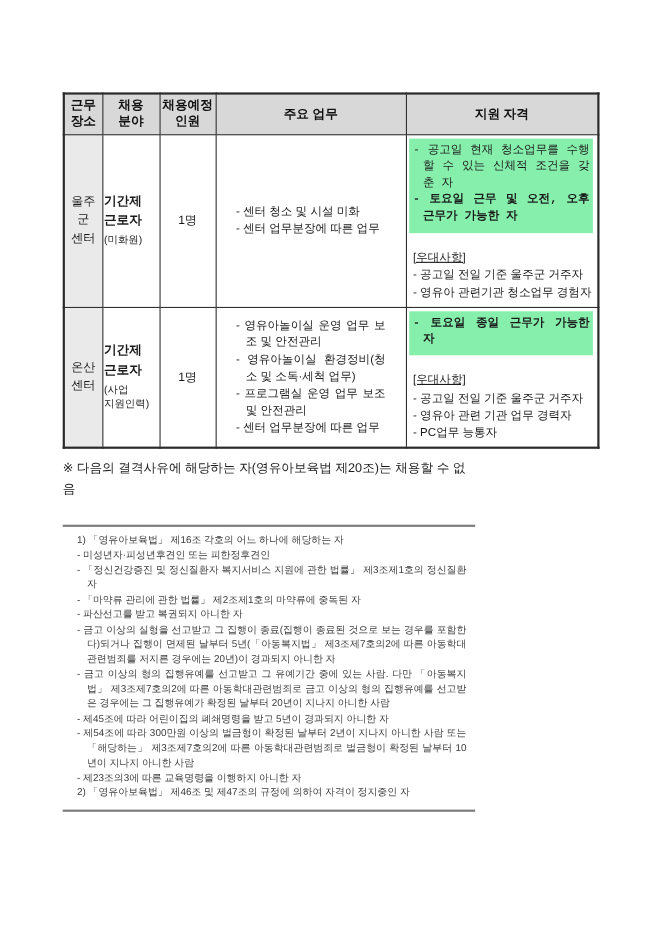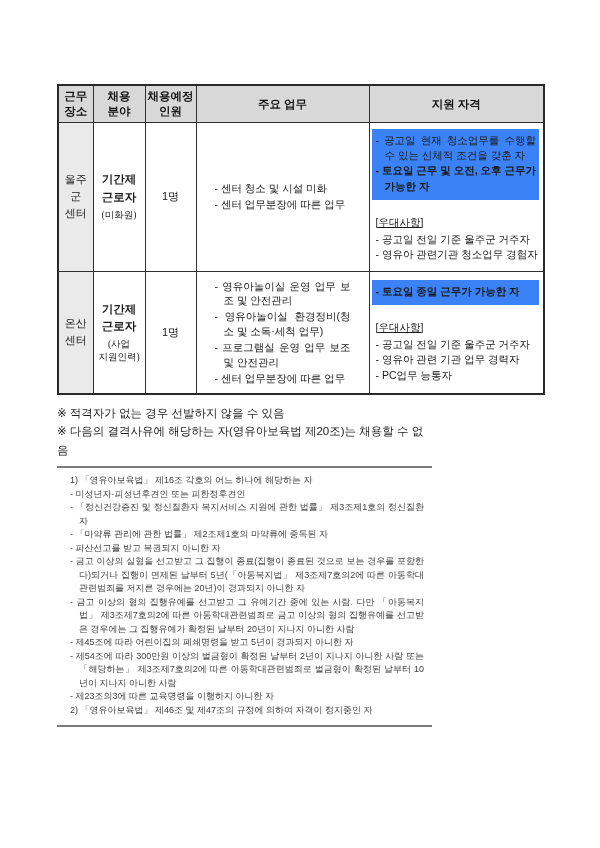--- a/index.html
+++ b/index.html
@@ -20,46 +20,46 @@
     vertical-align:middle;
   }
   th.hd{
     background:#d8d8d8;height:37px;font-size:11.5px;font-weight:bold;
     text-align:center;white-space:pre-line;line-height:1.25;color:#111;
   }
   td.loc{
     background:#eaeaea;text-align:center;font-size:11px;
     white-space:pre-line;line-height:1.55;
   }
-  td.field{text-align:center;padding:2px 1px;font-family:Liberation Serif, serif;}
+  td.field{padding:2px 1px;}
   .field-title{font-weight:bold;font-size:11.5px;white-space:pre-line;line-height:1.5;}
   .field-sub{font-size:9.5px;margin-top:3px;white-space:pre-line;line-height:1.35;color:#222;}
   td.count{text-align:center;font-size:11px;}
   td.duties{padding:5px 6px;font-size:10.5px;}
   td.quals{vertical-align:top;padding:2px 2px 4px 2px;font-size:10.5px;}
 
   .bullet{
     padding-left:9px;text-indent:-9px;line-height:1.42;
     text-align:justify;
   }
   .duties .bullet{margin:1px 12px;}
-  .hl{background:#3b82f6;padding:4px 3px 6px 4px;margin:1px 2px 0 0;}
+  .hl{background:#86efac;padding:4px 3px 6px 4px;margin:1px 2px 0 0;font-family:Liberation Mono, monospace;}
   .hl .bullet{line-height:1.45;}
   .b{font-weight:bold;}
   .pref-title{
     margin:15px 0 2px 4px;text-decoration:underline;line-height:1.4;
   }
   .quals .pref{padding-left:13px;text-indent:-9px;line-height:1.5;}
 
   
   .notes{margin-top:9px;font-size:11.5px;line-height:1.6;color:#1d1d1d;}
 
   
   .disq-box{
-    margin-top:7px;border-top:2px solid #7d7d7d;border-bottom:2px solid #7d7d7d;
+    margin-top:23px;border-top:2px solid #7d7d7d;border-bottom:2px solid #7d7d7d;
     padding:6px 8px 8px 13px;font-size:9px;line-height:13.5px;color:#3c3c3c;
   }
   .bx{margin:0;padding-left:9px;text-indent:-9px;text-align:justify;}
 </style>
 </head>
 <body>
 
 <div class="page">
 
   <table class="recruit">
@@ -129,21 +129,20 @@
           <div class="pref-title">[우대사항]</div>
           <div class="bullet pref">- 공고일 전일 기준 울주군 거주자</div>
           <div class="bullet pref">- 영유아 관련 기관 업무 경력자</div>
           <div class="bullet pref">- PC업무 능통자</div>
         </td>
       </tr>
     </tbody>
   </table>
 
   <div class="notes">
-    <div>※ 적격자가 없는 경우 선발하지 않을 수 있음</div>
     <div>※ 다음의 결격사유에 해당하는 자(영유아보육법 제20조)는 채용할 수 없음</div>
   </div>
 
   <div class="disq-box">
     <p class="bx">1) 「영유아보육법」 제16조 각호의 어느 하나에 해당하는 자</p>
     <p class="bx">- 미성년자·피성년후견인 또는 피한정후견인</p>
     <p class="bx">- 「정신건강증진 및 정신질환자 복지서비스 지원에 관한 법률」 제3조제1호의 정신질환자</p>
     <p class="bx">- 「마약류 관리에 관한 법률」 제2조제1호의 마약류에 중독된 자</p>
     <p class="bx">- 파산선고를 받고 복권되지 아니한 자</p>
     <p class="bx">- 금고 이상의 실형을 선고받고 그 집행이 종료(집행이 종료된 것으로 보는 경우를 포함한다)되거나 집행이 면제된 날부터 5년(「아동복지법」 제3조제7호의2에 따른 아동학대관련범죄를 저지른 경우에는 20년)이 경과되지 아니한 자</p>

